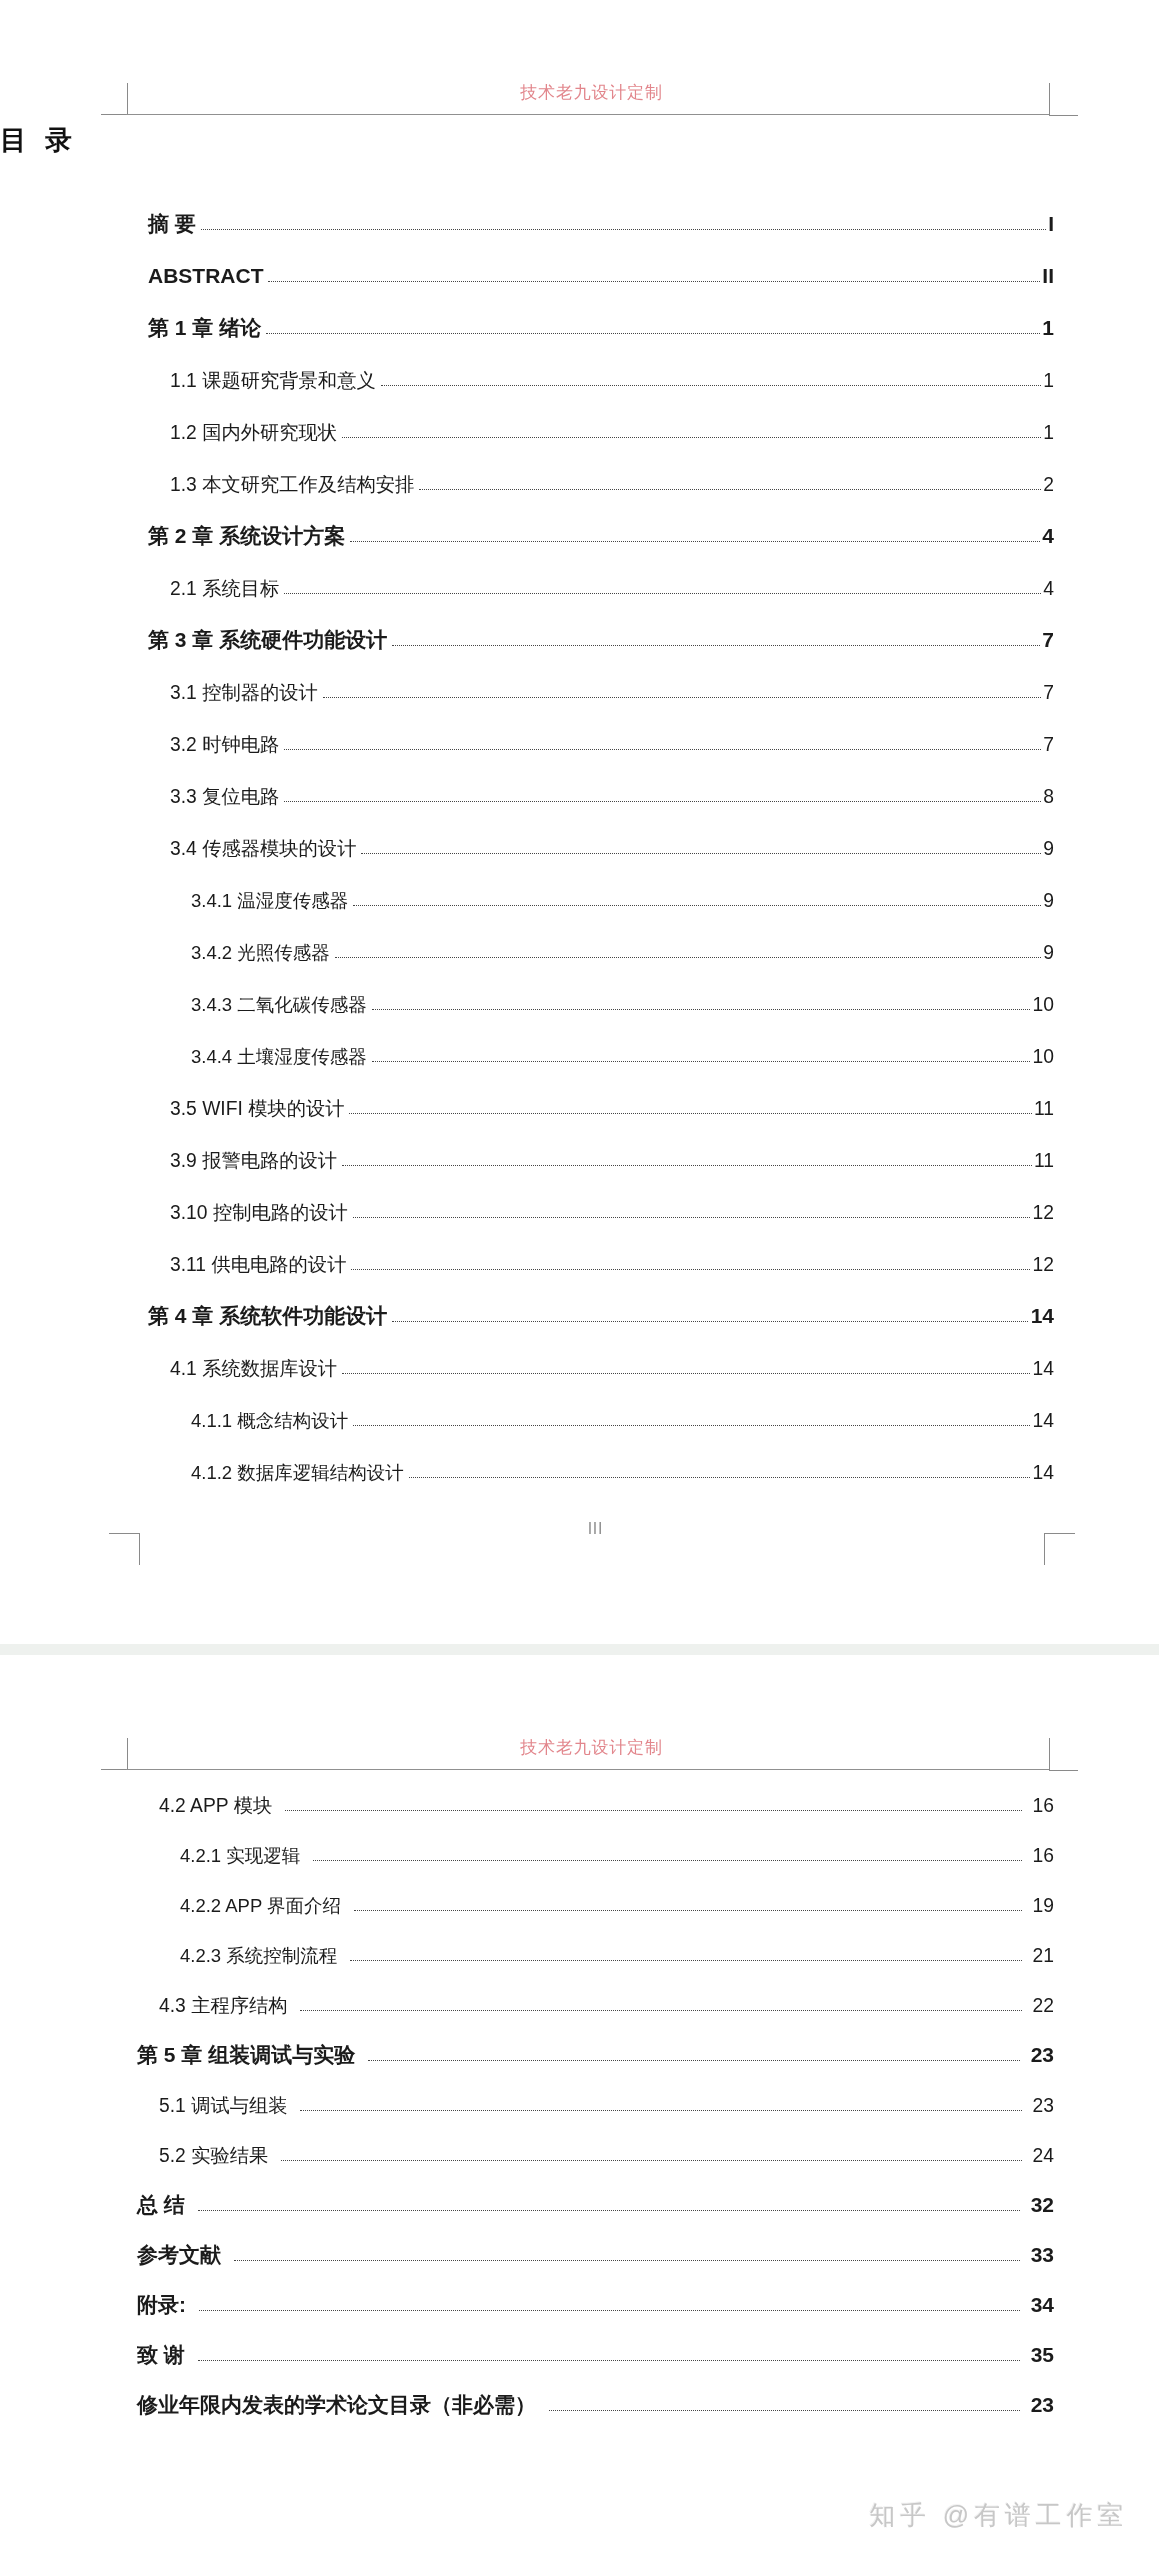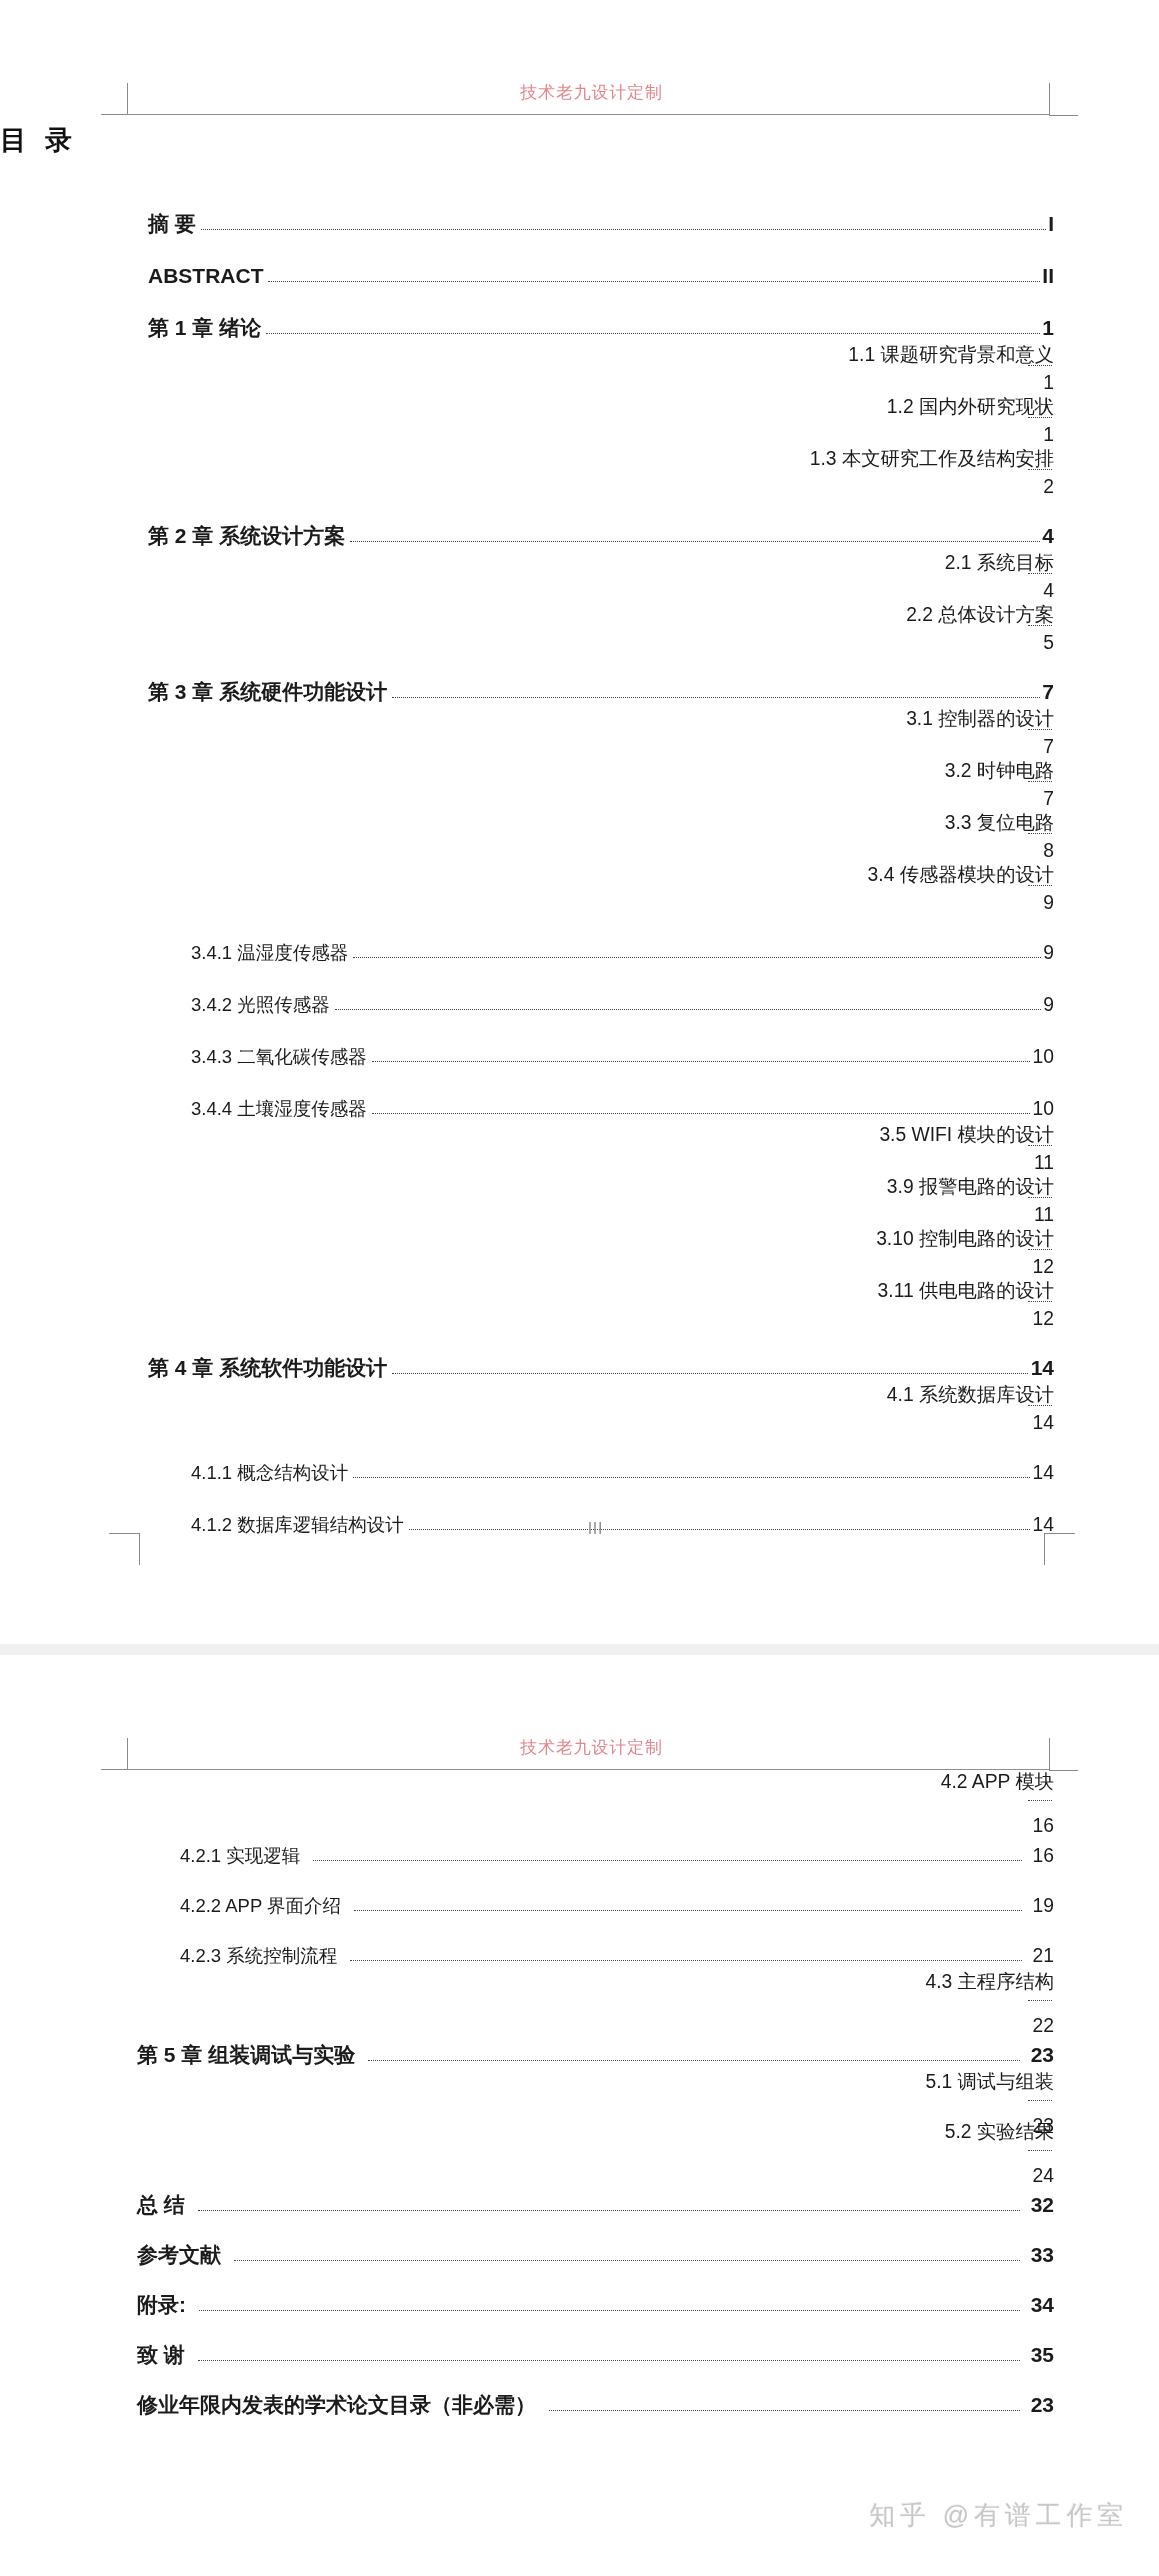--- a/index.html
+++ b/index.html
@@ -44,21 +44,21 @@
   .toc-p1{top:188px;margin-left:11px;}
   .toc-p2{top:116px;}
   .toc-row{display:flex;align-items:flex-end;box-sizing:border-box;padding-bottom:4.8px;}
   .toc-p1 .toc-row{height:52px;}
   .toc-p2 .toc-row{height:50px;gap:8px;}
   .toc-label{white-space:nowrap;line-height:1.1;}
   .toc-leader{flex:1 1 auto;align-self:flex-end;height:0;
     border-bottom:1.6px dotted var(--leader_dot);margin:0 2.4px 5.6px 4.8px;min-width:24px;}
   .toc-page{white-space:nowrap;line-height:1.1;}
   .lvl1{padding-left:0;}
-  .lvl2{padding-left:22px;flex-direction:column;}
+  .lvl2{padding-left:22px;}
   .lvl3{padding-left:43px;}
   .lvl1 .toc-label,.lvl1 .toc-page{font-size:21px;font-weight:700;}
   .lvl2 .toc-label,.lvl2 .toc-page{font-size:19.3px;font-weight:400;}
   .lvl3 .toc-label,.lvl3 .toc-page{font-size:18.5px;font-weight:400;}
   .lvl2 .toc-page,.lvl3 .toc-page{font-size:19.3px;}
 
   .page-footer{position:absolute;left:137px;right:105px;top:1520px;text-align:center;
     font-size:16px;color:var(--footer_gray);letter-spacing:0.8px;}
 
   .site-watermark{position:absolute;right:31px;top:2498px;
@@ -112,25 +112,20 @@
         <div class="toc-row lvl1">
           <span class="toc-label">第 2 章  系统设计方案</span>
           <span class="toc-leader"></span>
           <span class="toc-page">4</span>
         </div>
         <div class="toc-row lvl2">
           <span class="toc-label">2.1  系统目标</span>
           <span class="toc-leader"></span>
           <span class="toc-page">4</span>
         </div>
-        <div class="toc-row lvl2">
-          <span class="toc-label">2.2  总体设计方案</span>
-          <span class="toc-leader"></span>
-          <span class="toc-page">5</span>
-        </div>
         <div class="toc-row lvl1">
           <span class="toc-label">第 3 章  系统硬件功能设计</span>
           <span class="toc-leader"></span>
           <span class="toc-page">7</span>
         </div>
         <div class="toc-row lvl2">
           <span class="toc-label">3.1  控制器的设计</span>
           <span class="toc-leader"></span>
           <span class="toc-page">7</span>
         </div>

